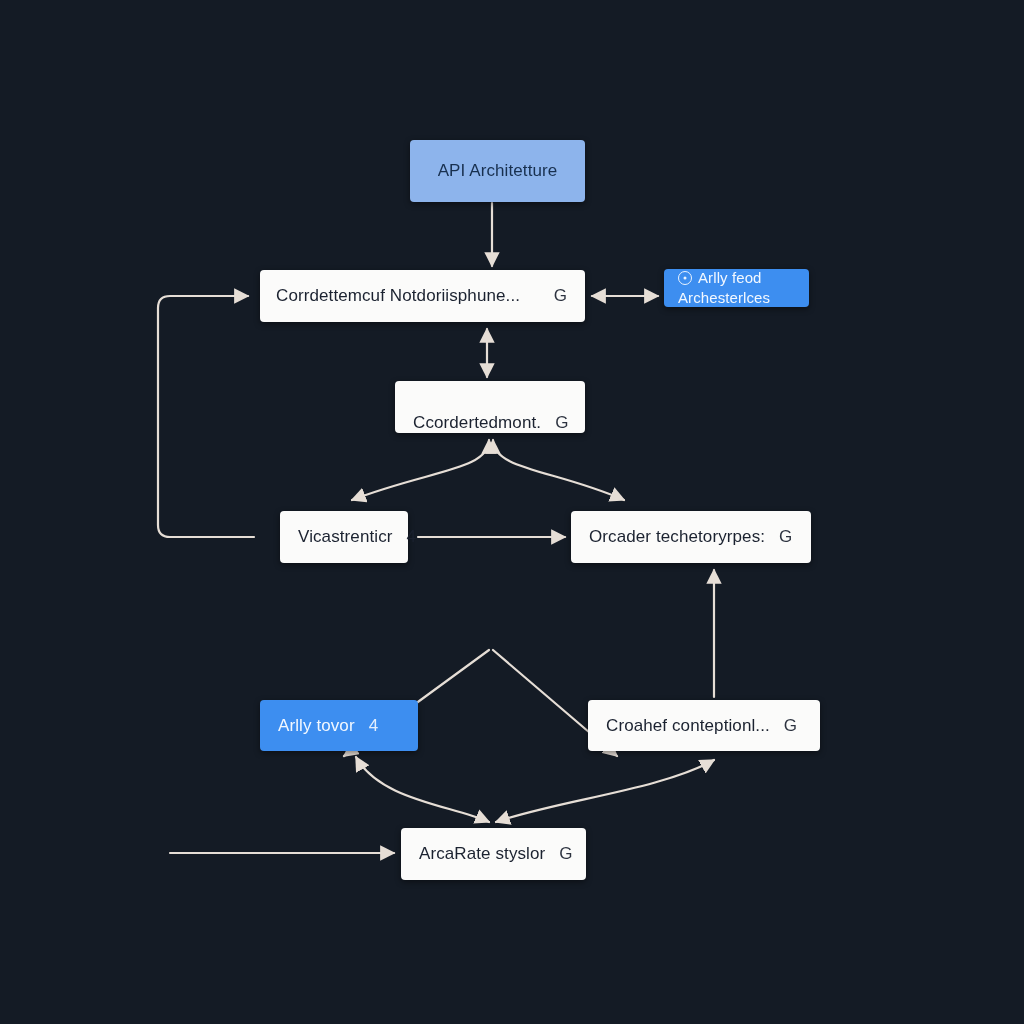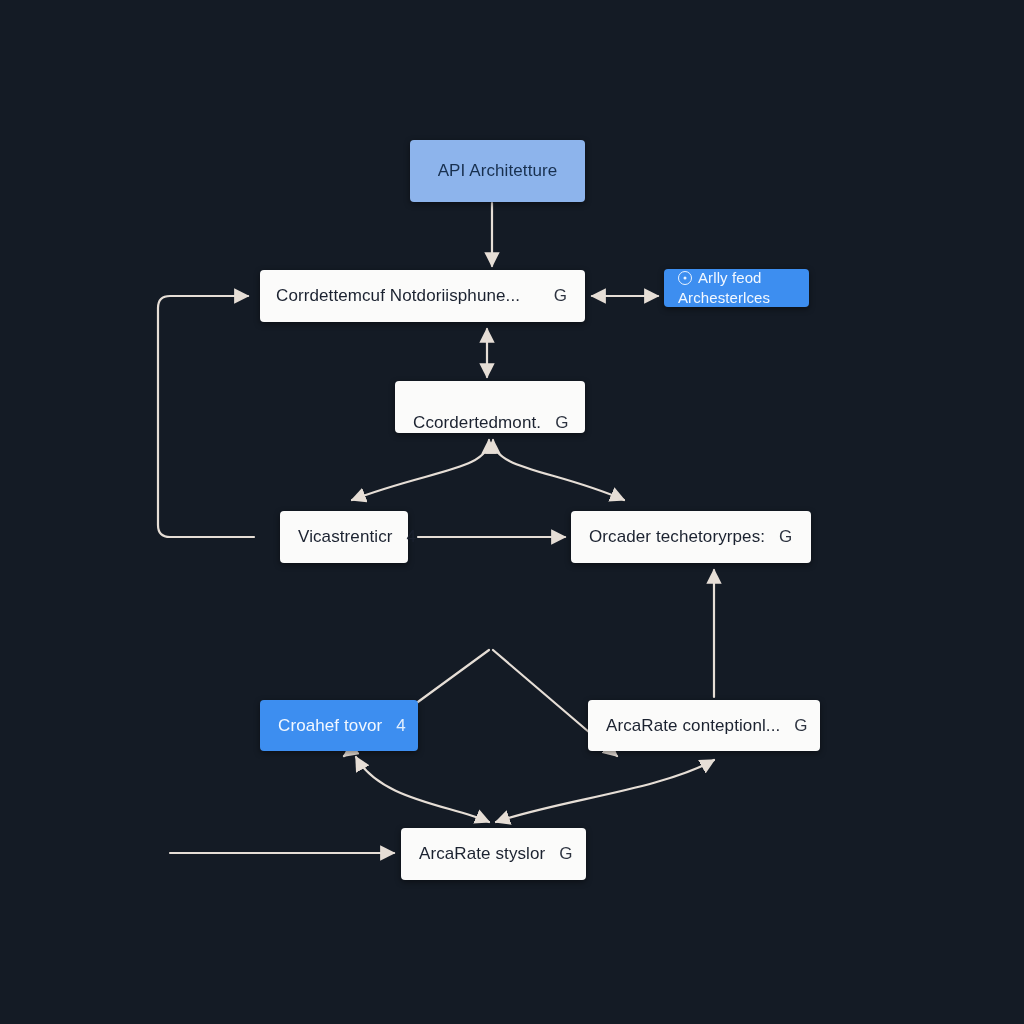--- a/index.html
+++ b/index.html
@@ -165,26 +165,26 @@
     <span class="node-label" style="flex:0 0 auto;">Vicastrenticr</span>
     <span class="node-suffix">4</span>
   </div>
 
   <div class="node light" style="left:571px; top:511px; width:240px; height:52px;">
     <span class="node-label" style="flex:0 0 auto;">Orcader techetoryrpes:</span>
     <span class="node-suffix">G</span>
   </div>
 
   <div class="node accent-strong" style="left:260px; top:700px; width:158px; height:51px;">
-    <span class="node-label" style="flex:0 0 auto;">Croahef tovor</span>
+    <span class="node-label" style="flex:0 0 auto;">Arlly tovor</span>
     <span class="node-suffix">4</span>
   </div>
 
   <div class="node light" style="left:588px; top:700px; width:232px; height:51px;">
-    <span class="node-label" style="flex:0 0 auto;">ArcaRate conteptionl...</span>
+    <span class="node-label" style="flex:0 0 auto;">Croahef conteptionl...</span>
     <span class="node-suffix">G</span>
   </div>
 
   <div class="node light" style="left:401px; top:828px; width:185px; height:52px;">
     <span class="node-label" style="flex:0 0 auto;">ArcaRate styslor</span>
     <span class="node-suffix">G</span>
   </div>
 
 </div>
 

